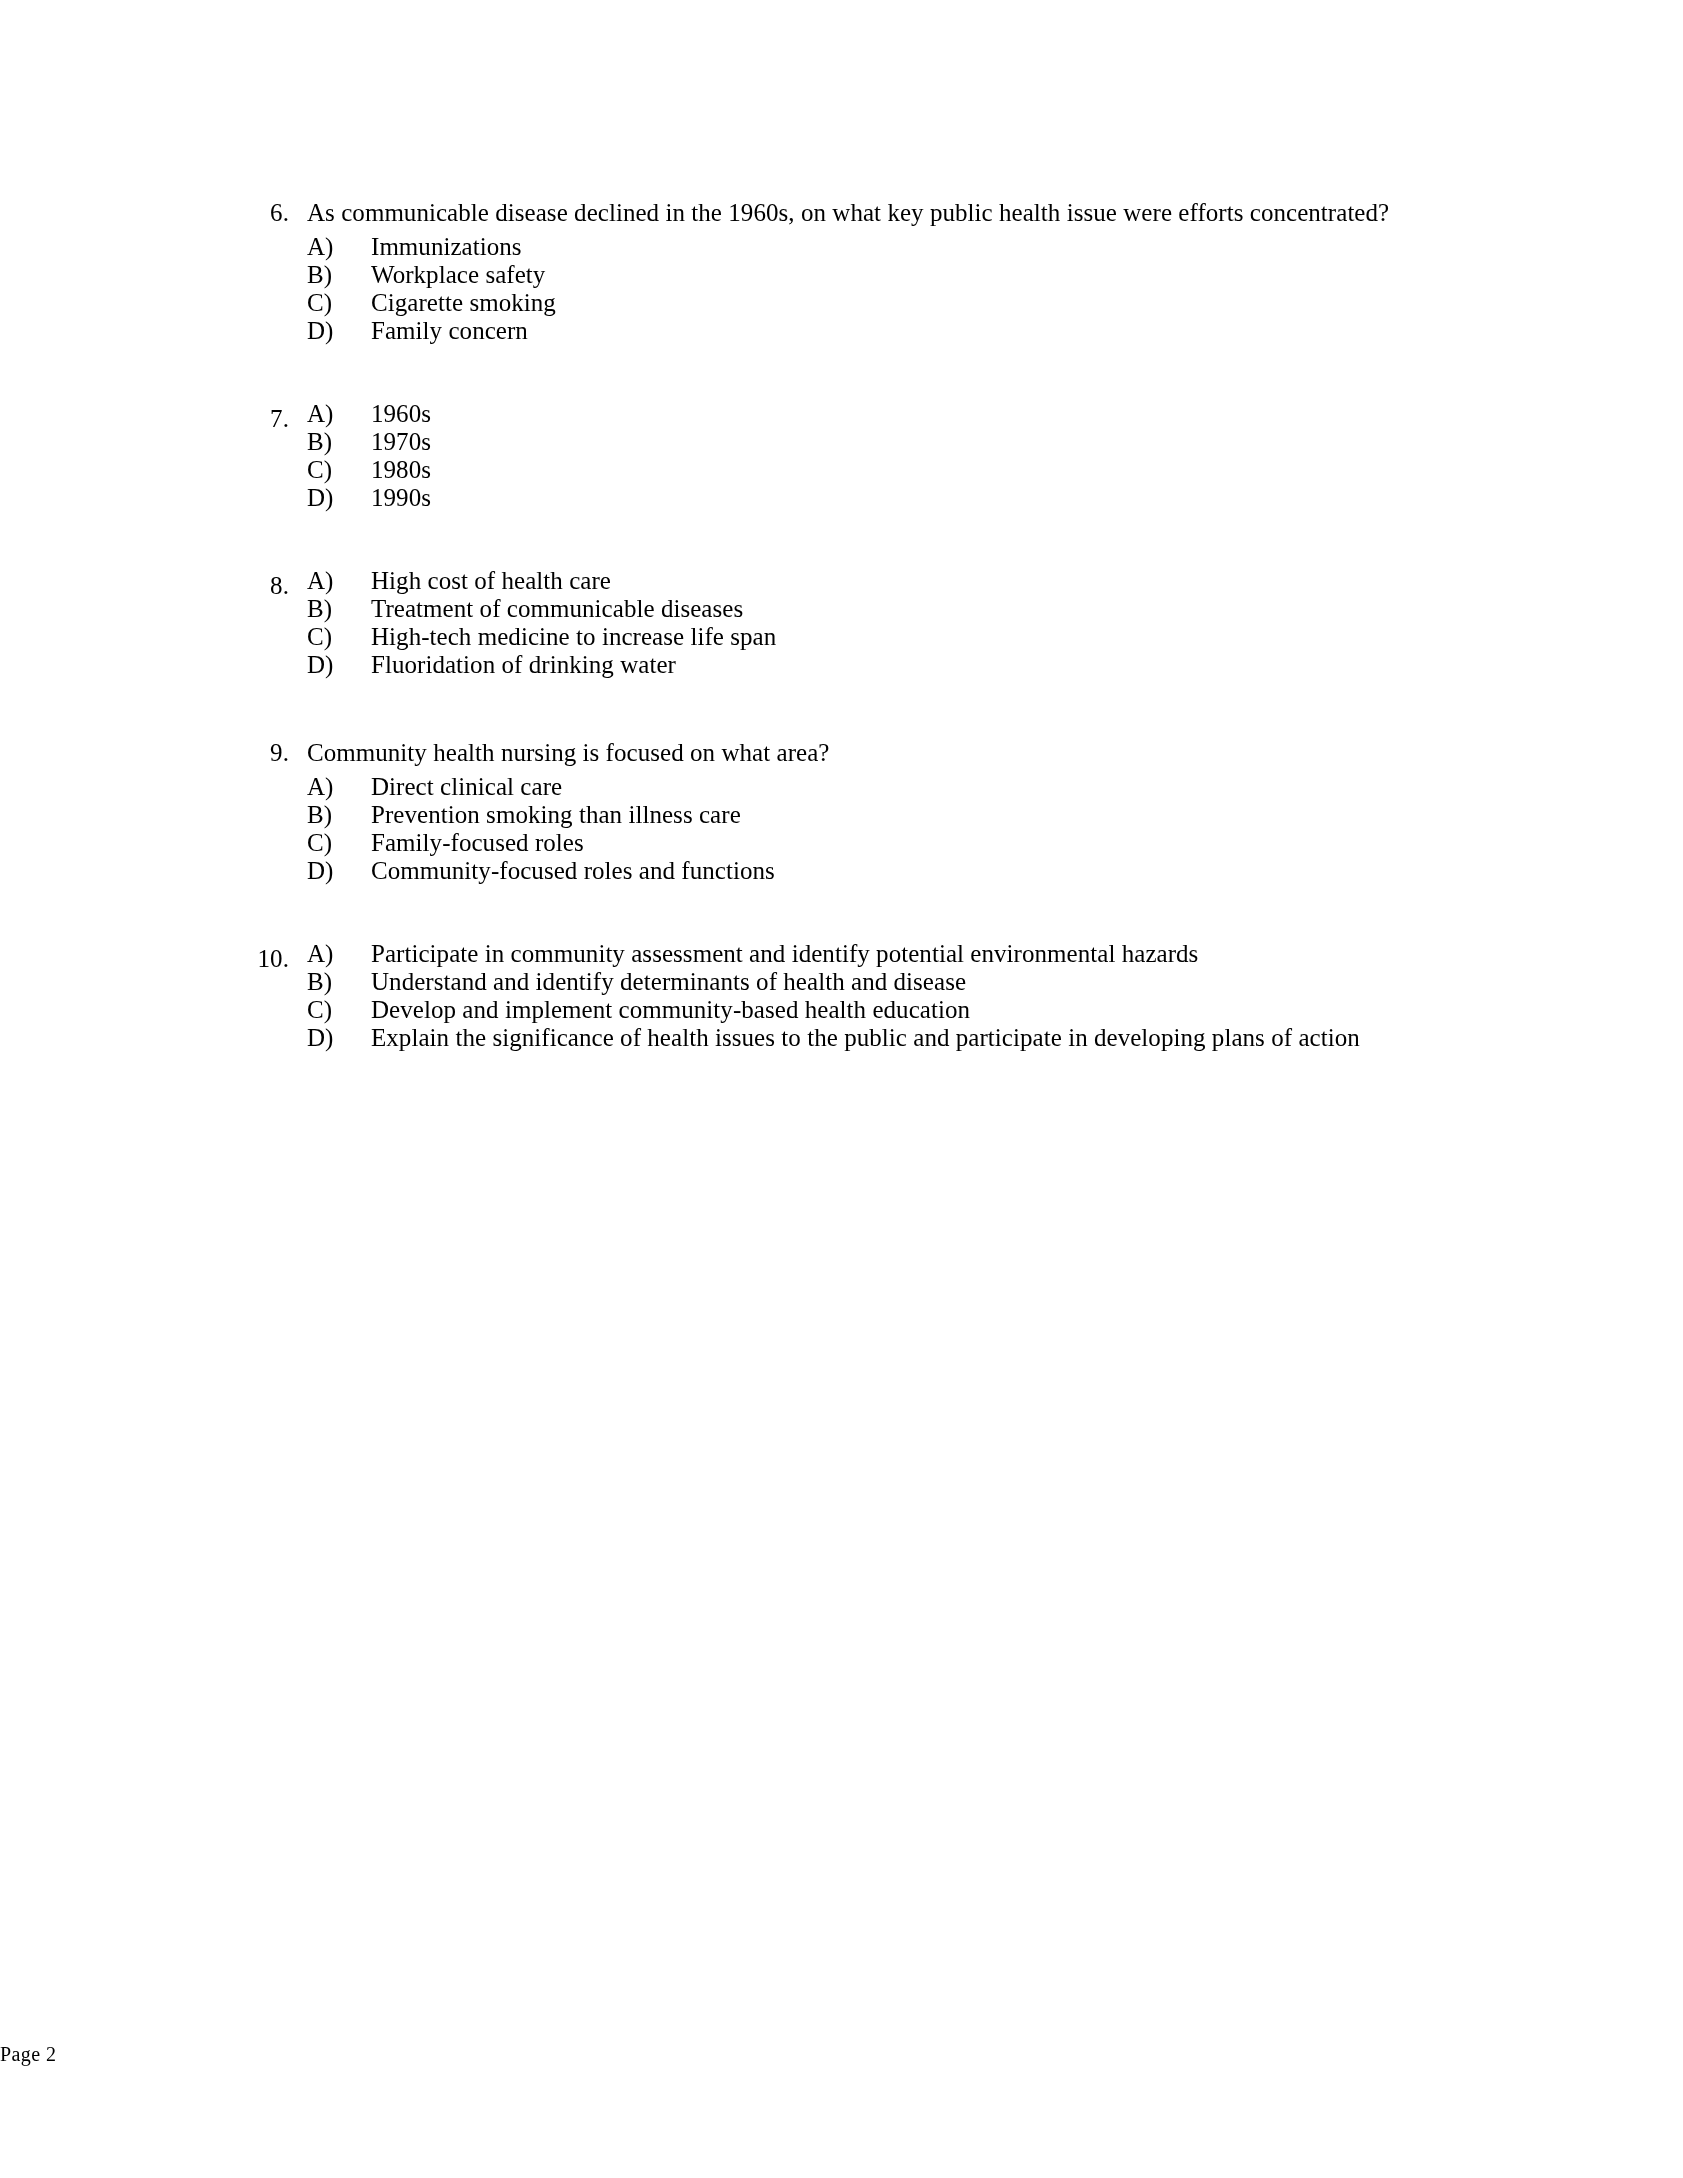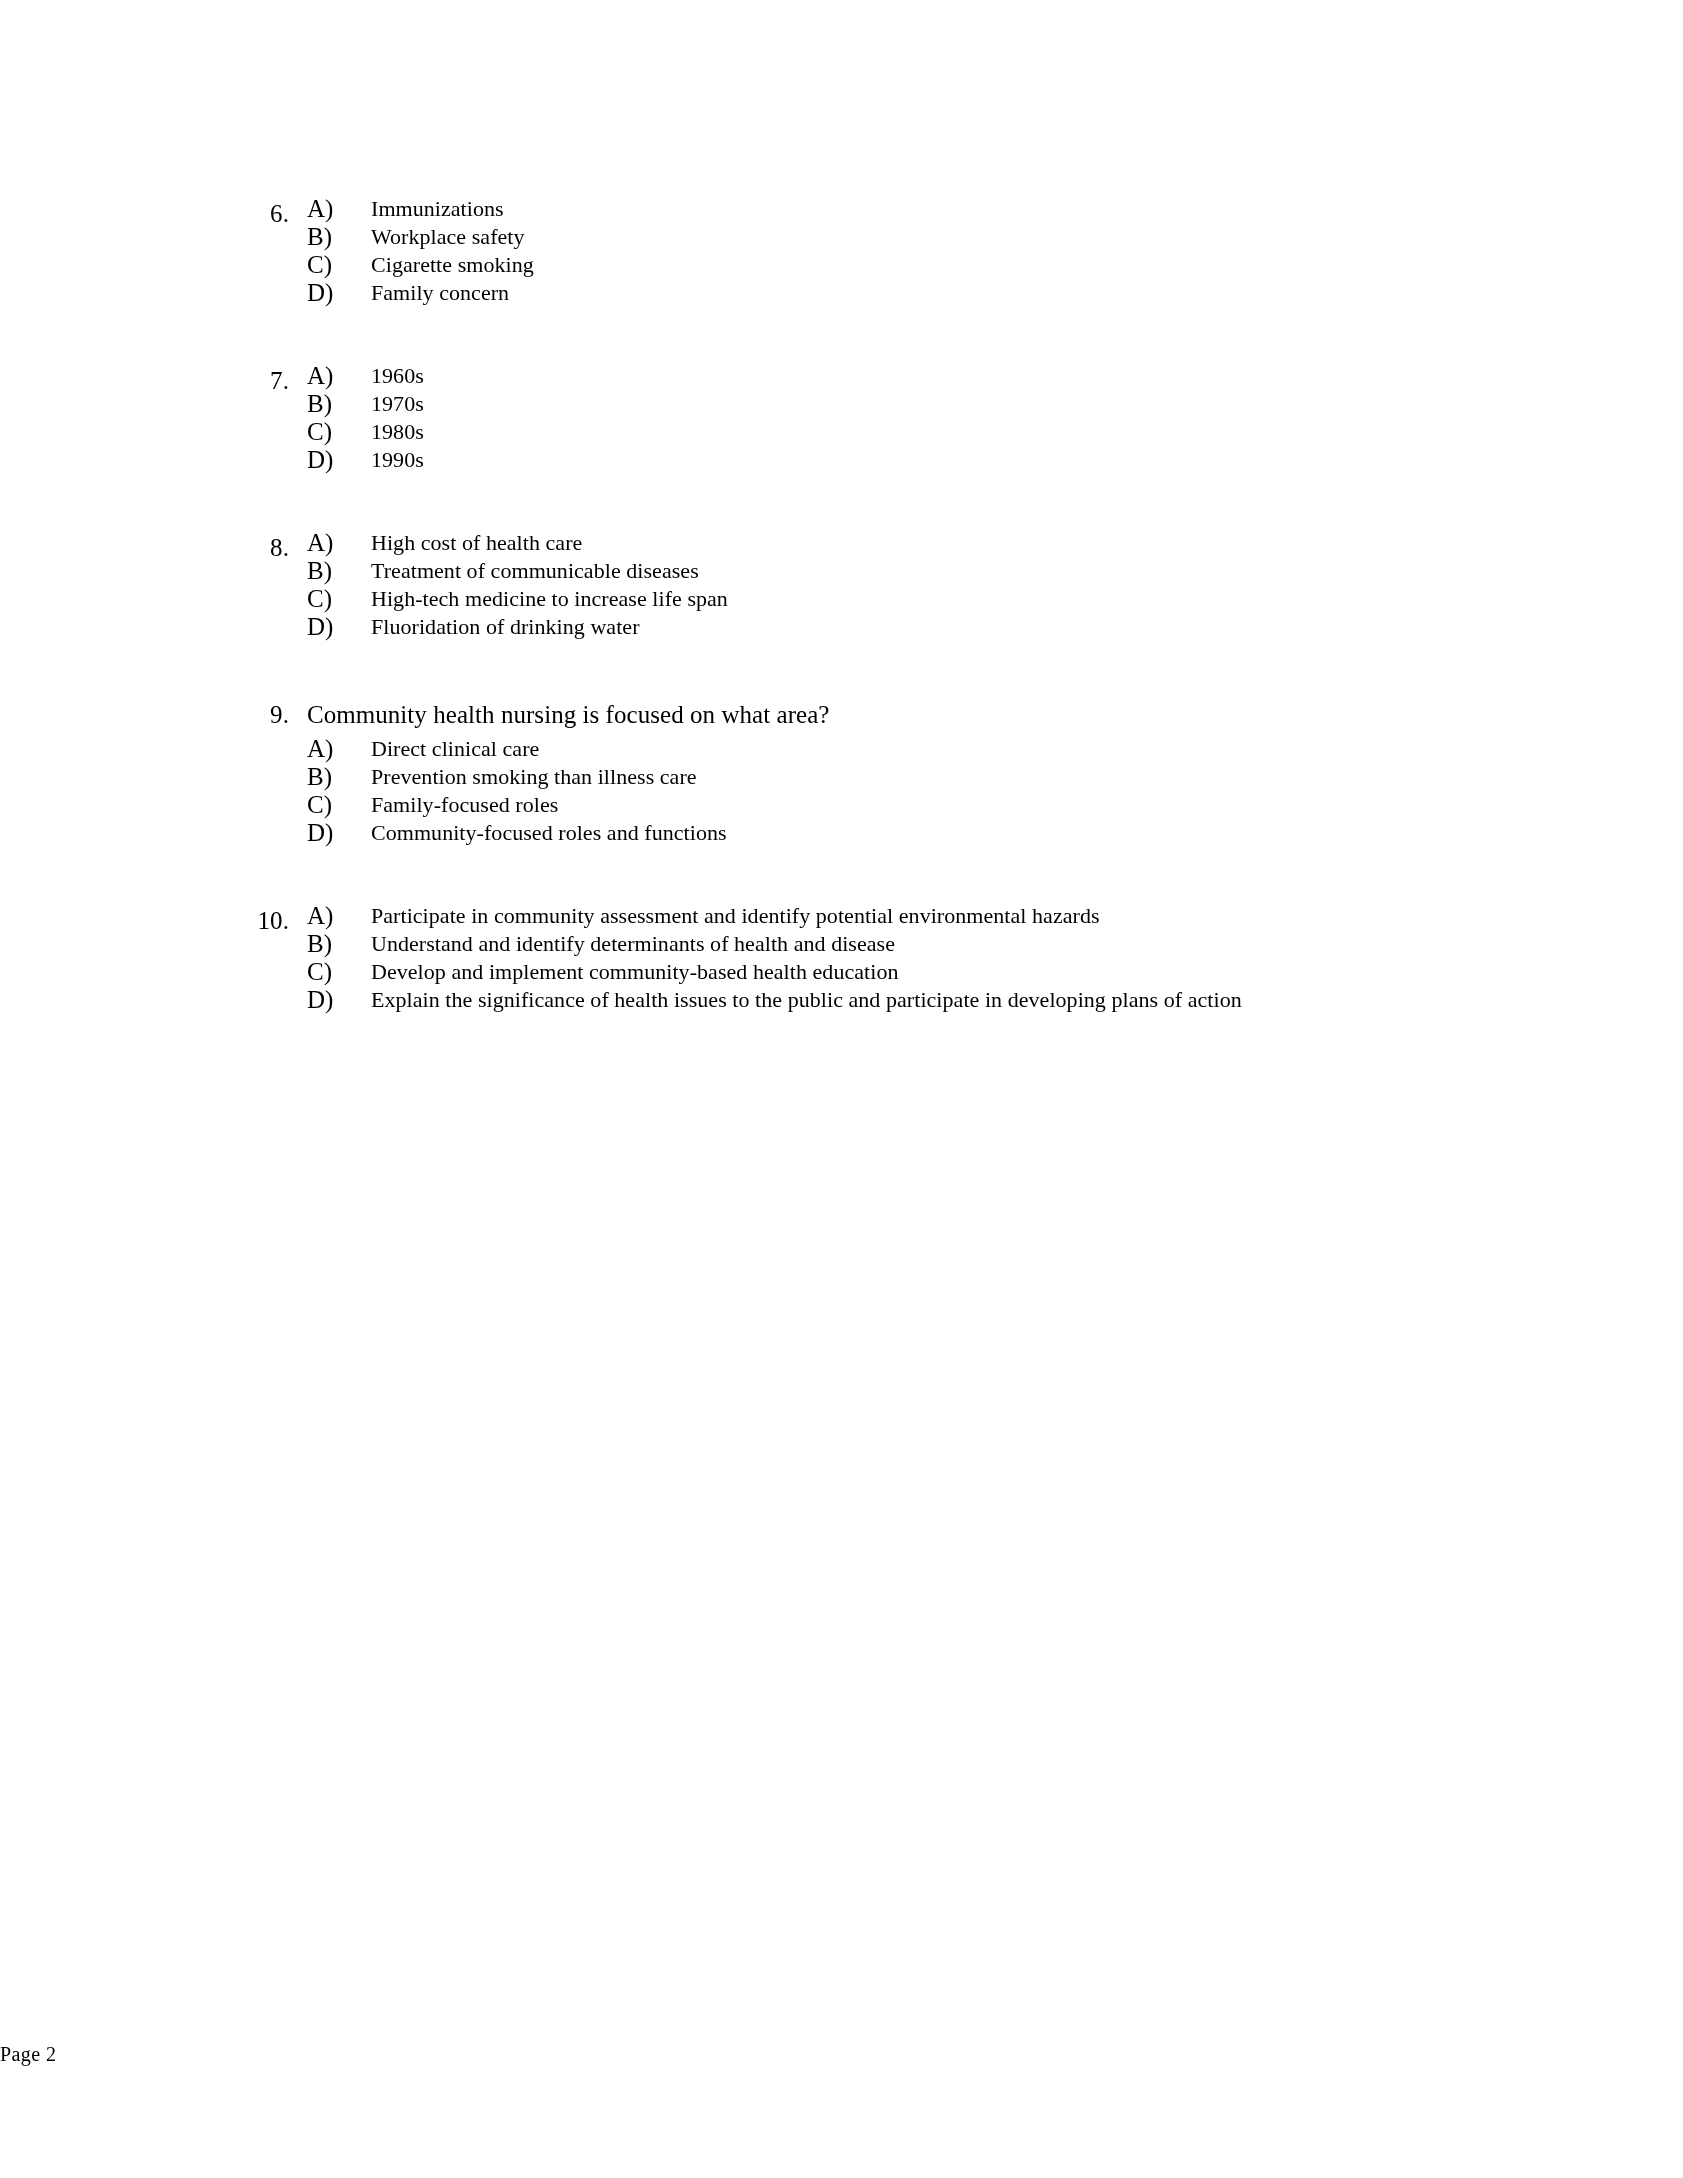--- a/index.html
+++ b/index.html
@@ -71,21 +71,21 @@
     position: absolute;
     left: 0;
     top: 0;
     width: 46px;
     text-align: left;
     font-size: 25px;
     line-height: 28px;
   }
   .opt-text {
     display: block;
-    font-size: 22px;
+    font-size: 25px;
     line-height: 28px;
   }
 
   
   .q-head + .options { margin-top: 1px; }
 
   
   .footer {
     position: absolute;
     left: 0;
@@ -99,20 +99,21 @@
 </style>
 </head>
 <body>
 
 <div class="page">
   <div class="content">
 
     <div class="question">
       <div class="q-head">
         <span class="q-number">6.</span>
+        <span class="q-text">As communicable disease declined in the 1960s, on what key public health issue were efforts concentrated?</span>
       </div>
       <ul class="options">
         <li class="option">
           <span class="opt-letter">A)</span>
           <span class="opt-text">Immunizations</span>
         </li>
         <li class="option">
           <span class="opt-letter">B)</span>
           <span class="opt-text">Workplace safety</span>
         </li>

